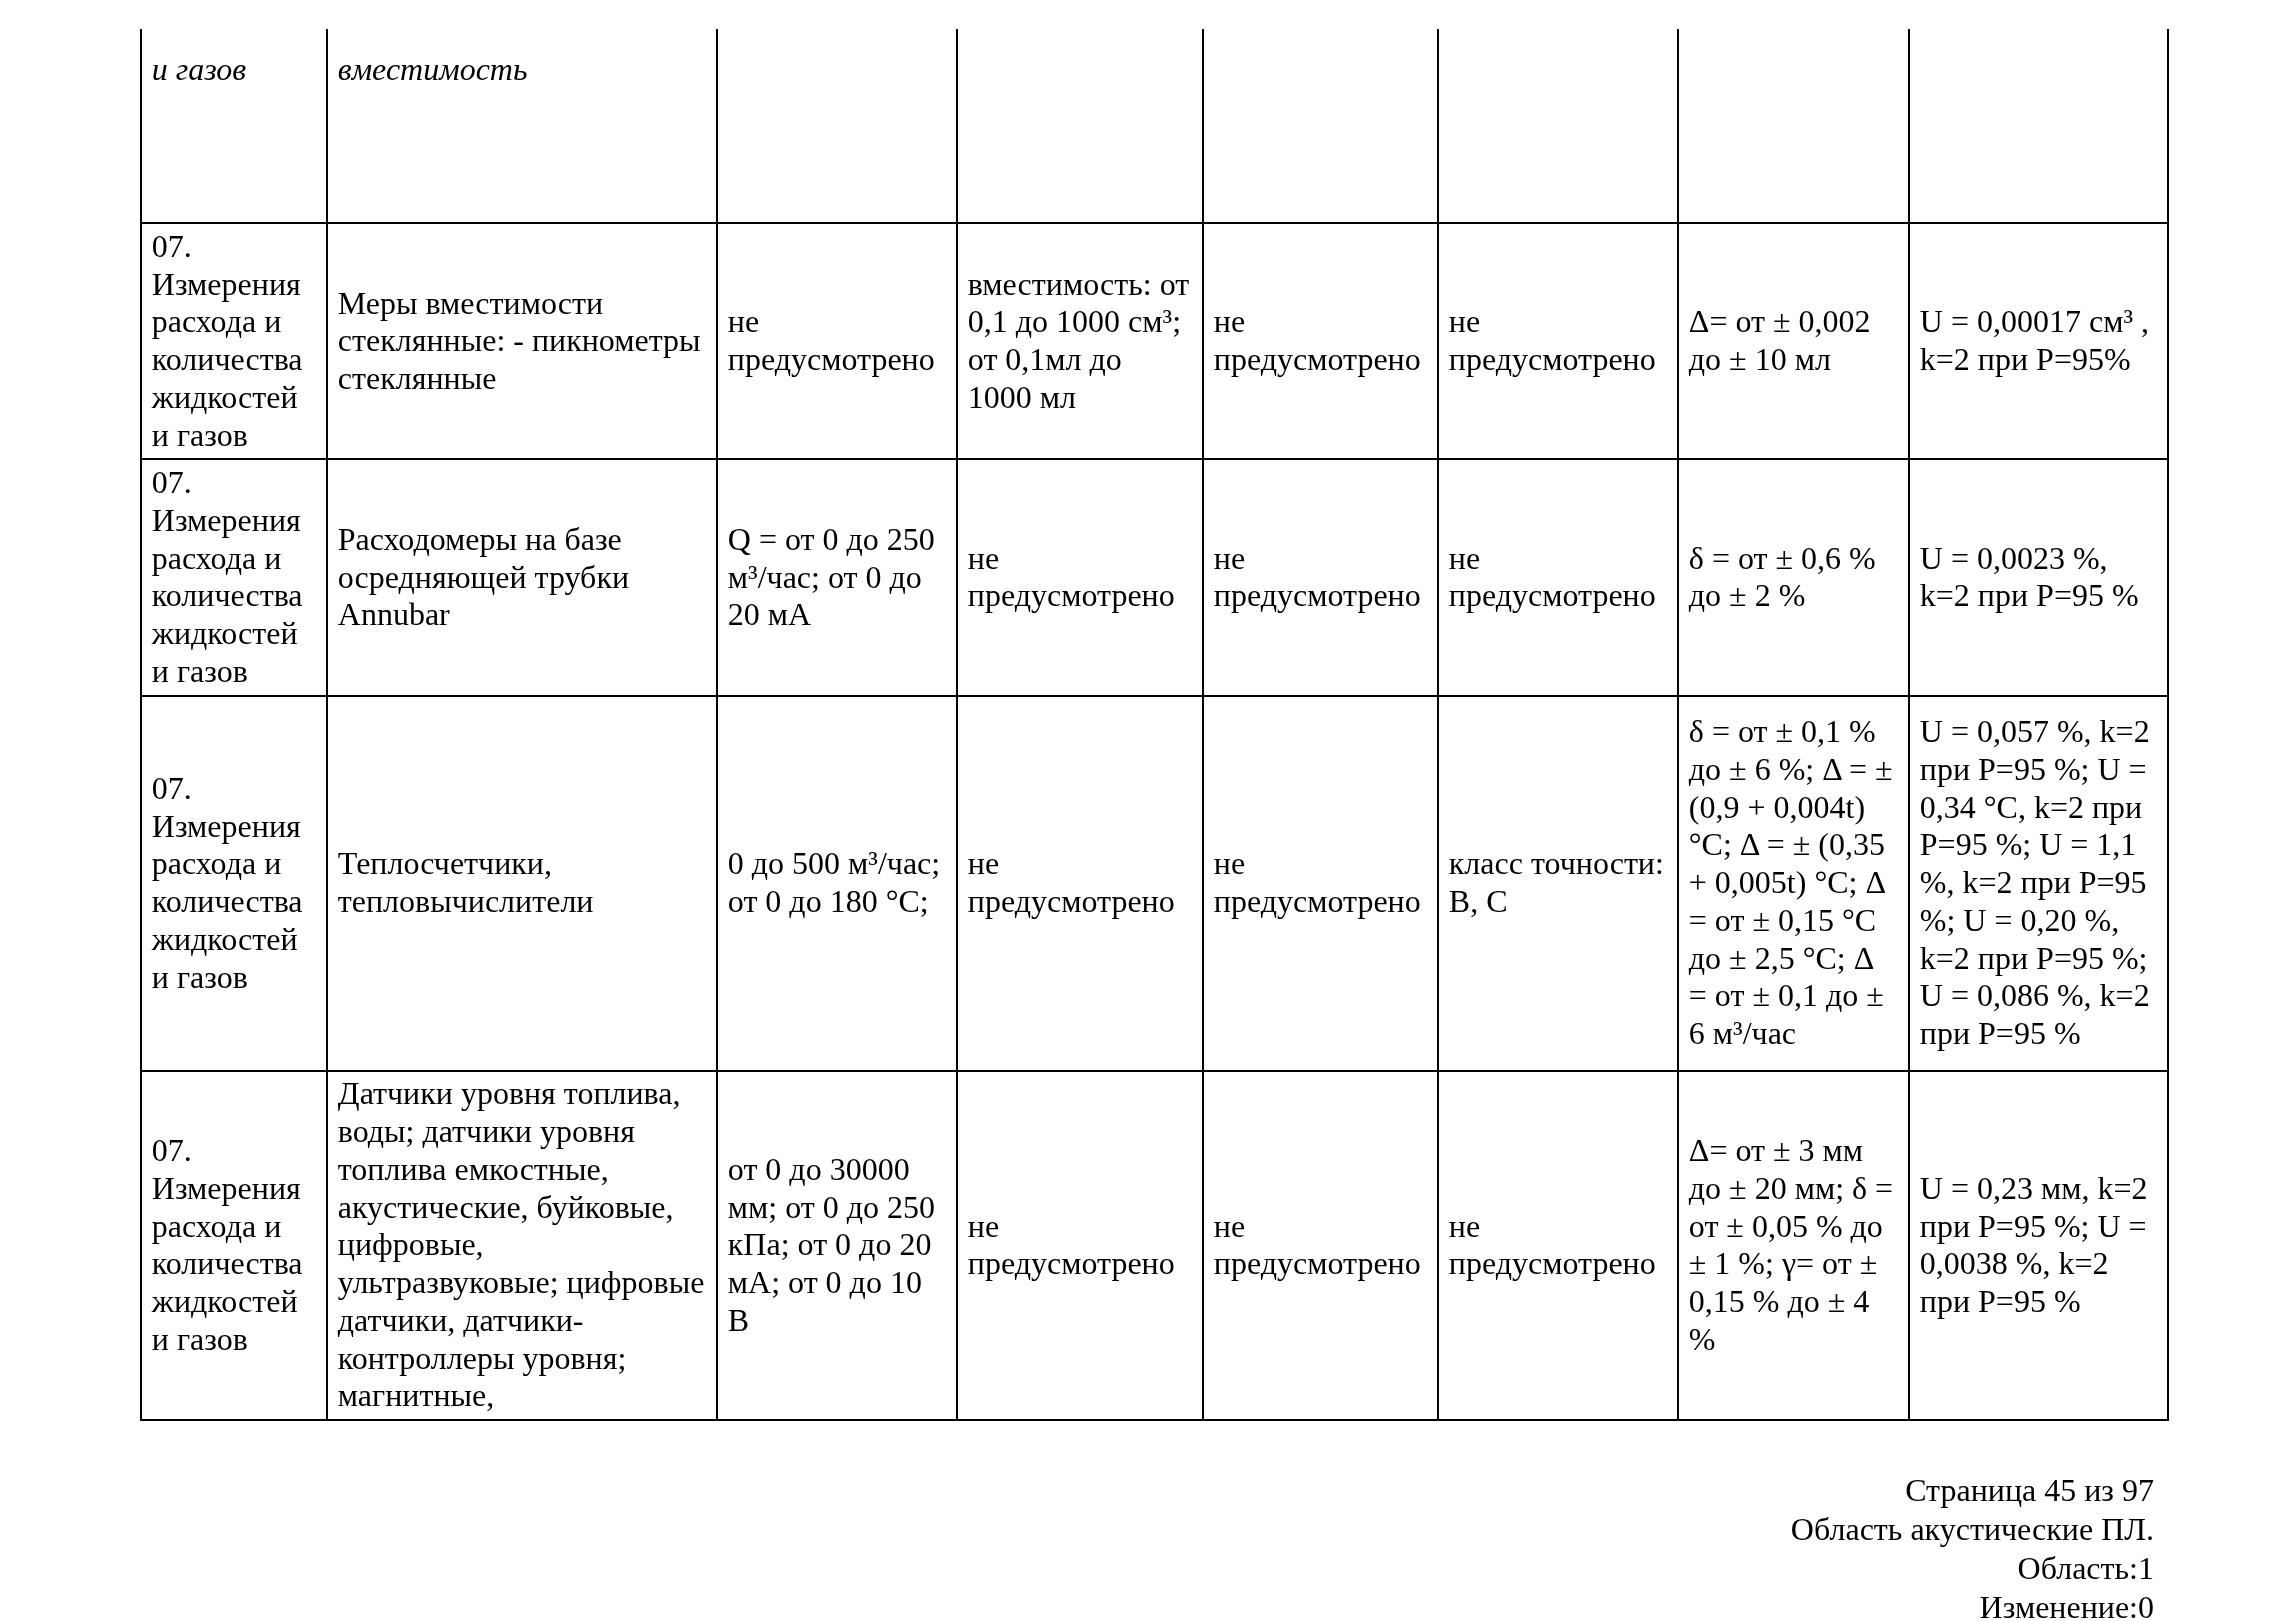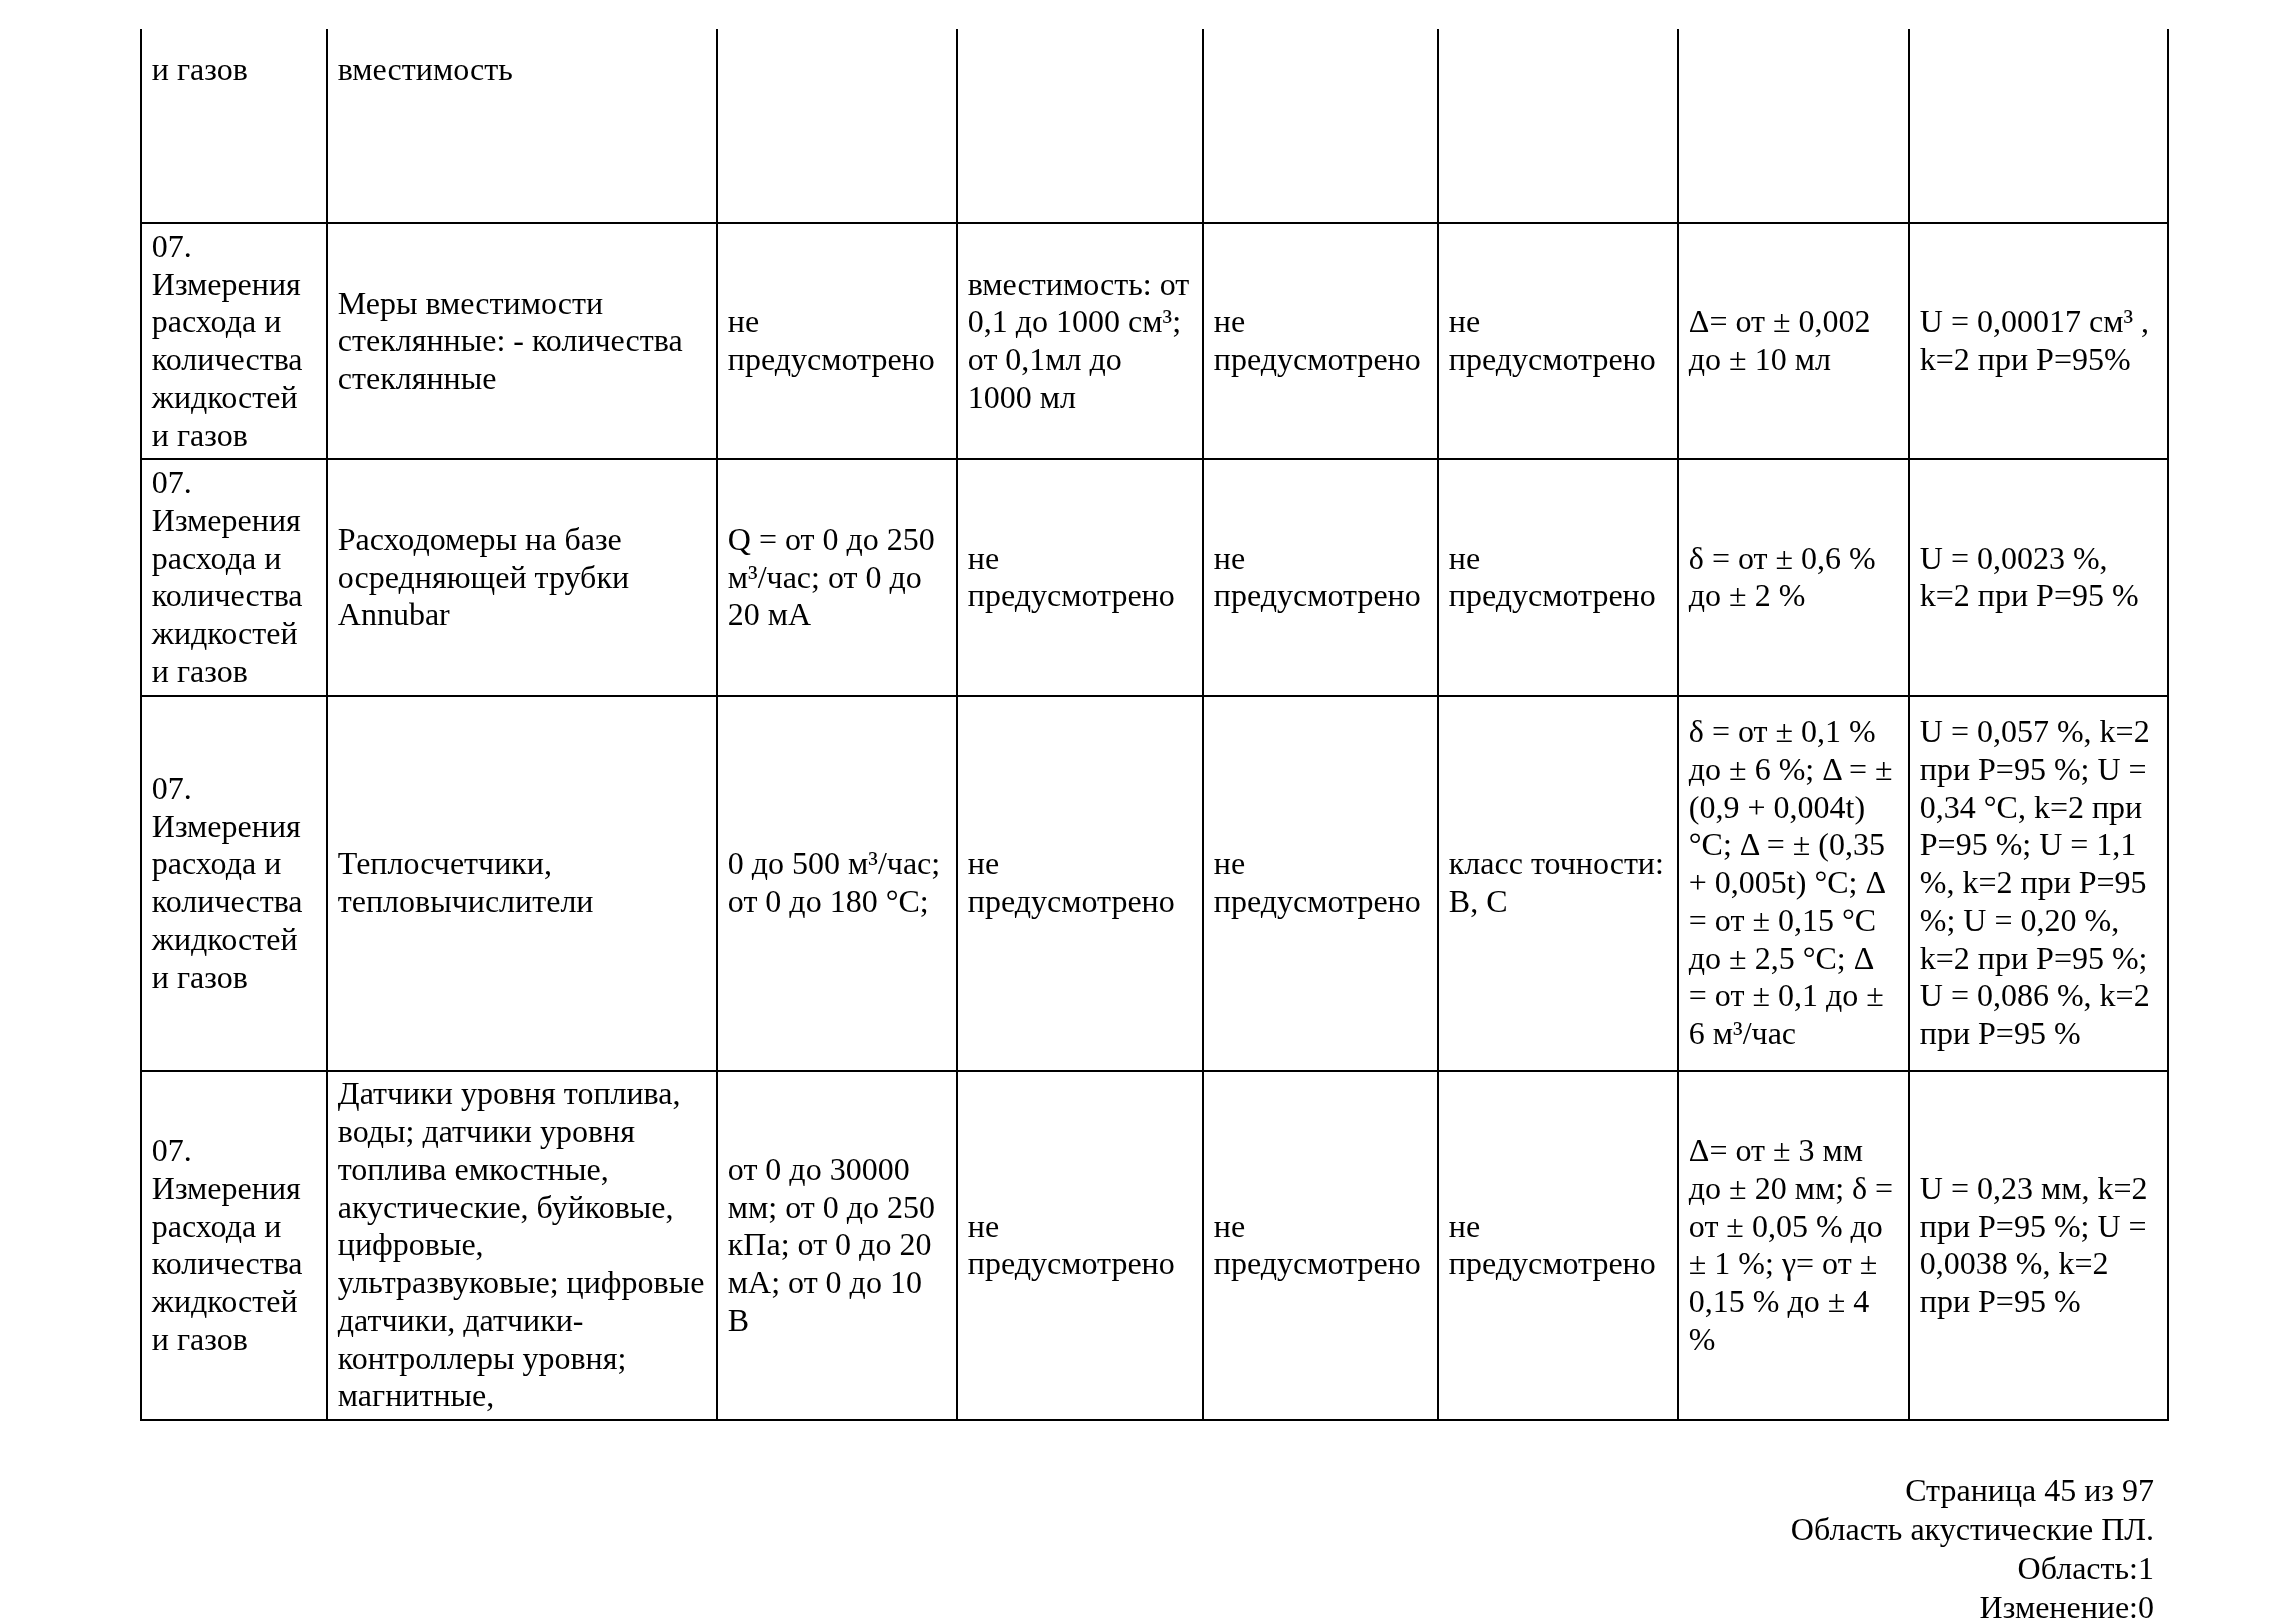--- a/index.html
+++ b/index.html
@@ -31,20 +31,21 @@
     padding: 3.9px 9.8px;
     font-size: 32px;
     line-height: 1.18;
     overflow-wrap: break-word;
     word-wrap: break-word;
   }
   .doc-table tr.row-cut td {
     border-top: none;
     vertical-align: top;
     padding-top: 21.6px;
+    font-style: italic;
   }
   .footer {
     position: absolute;
     top: 1436px;
     right: 139px;
     text-align: right;
     font-size: 32px;
     line-height: 39px;
     margin-top: 35px;
   }
@@ -71,21 +72,21 @@
         <td>вместимость</td>
         <td></td>
         <td></td>
         <td></td>
         <td></td>
         <td></td>
         <td></td>
       </tr>
       <tr style="height:233px;">
         <td>07. Измерения расхода и количества жидкостей и газов</td>
-        <td>Меры вместимости стеклянные: - количества стеклянные</td>
+        <td>Меры вместимости стеклянные: - пикнометры стеклянные</td>
         <td>не предусмотрено</td>
         <td>вместимость: от 0,1 до 1000 см³; от 0,1мл до 1000 мл</td>
         <td>не предусмотрено</td>
         <td>не предусмотрено</td>
         <td>Δ= от ± 0,002 до ± 10 мл</td>
         <td>U = 0,00017 см³ , k=2 при Р=95%</td>
       </tr>
       <tr style="height:227px;">
         <td>07. Измерения расхода и количества жидкостей и газов</td>
         <td>Расходомеры на базе осредняющей трубки Annubar</td>

